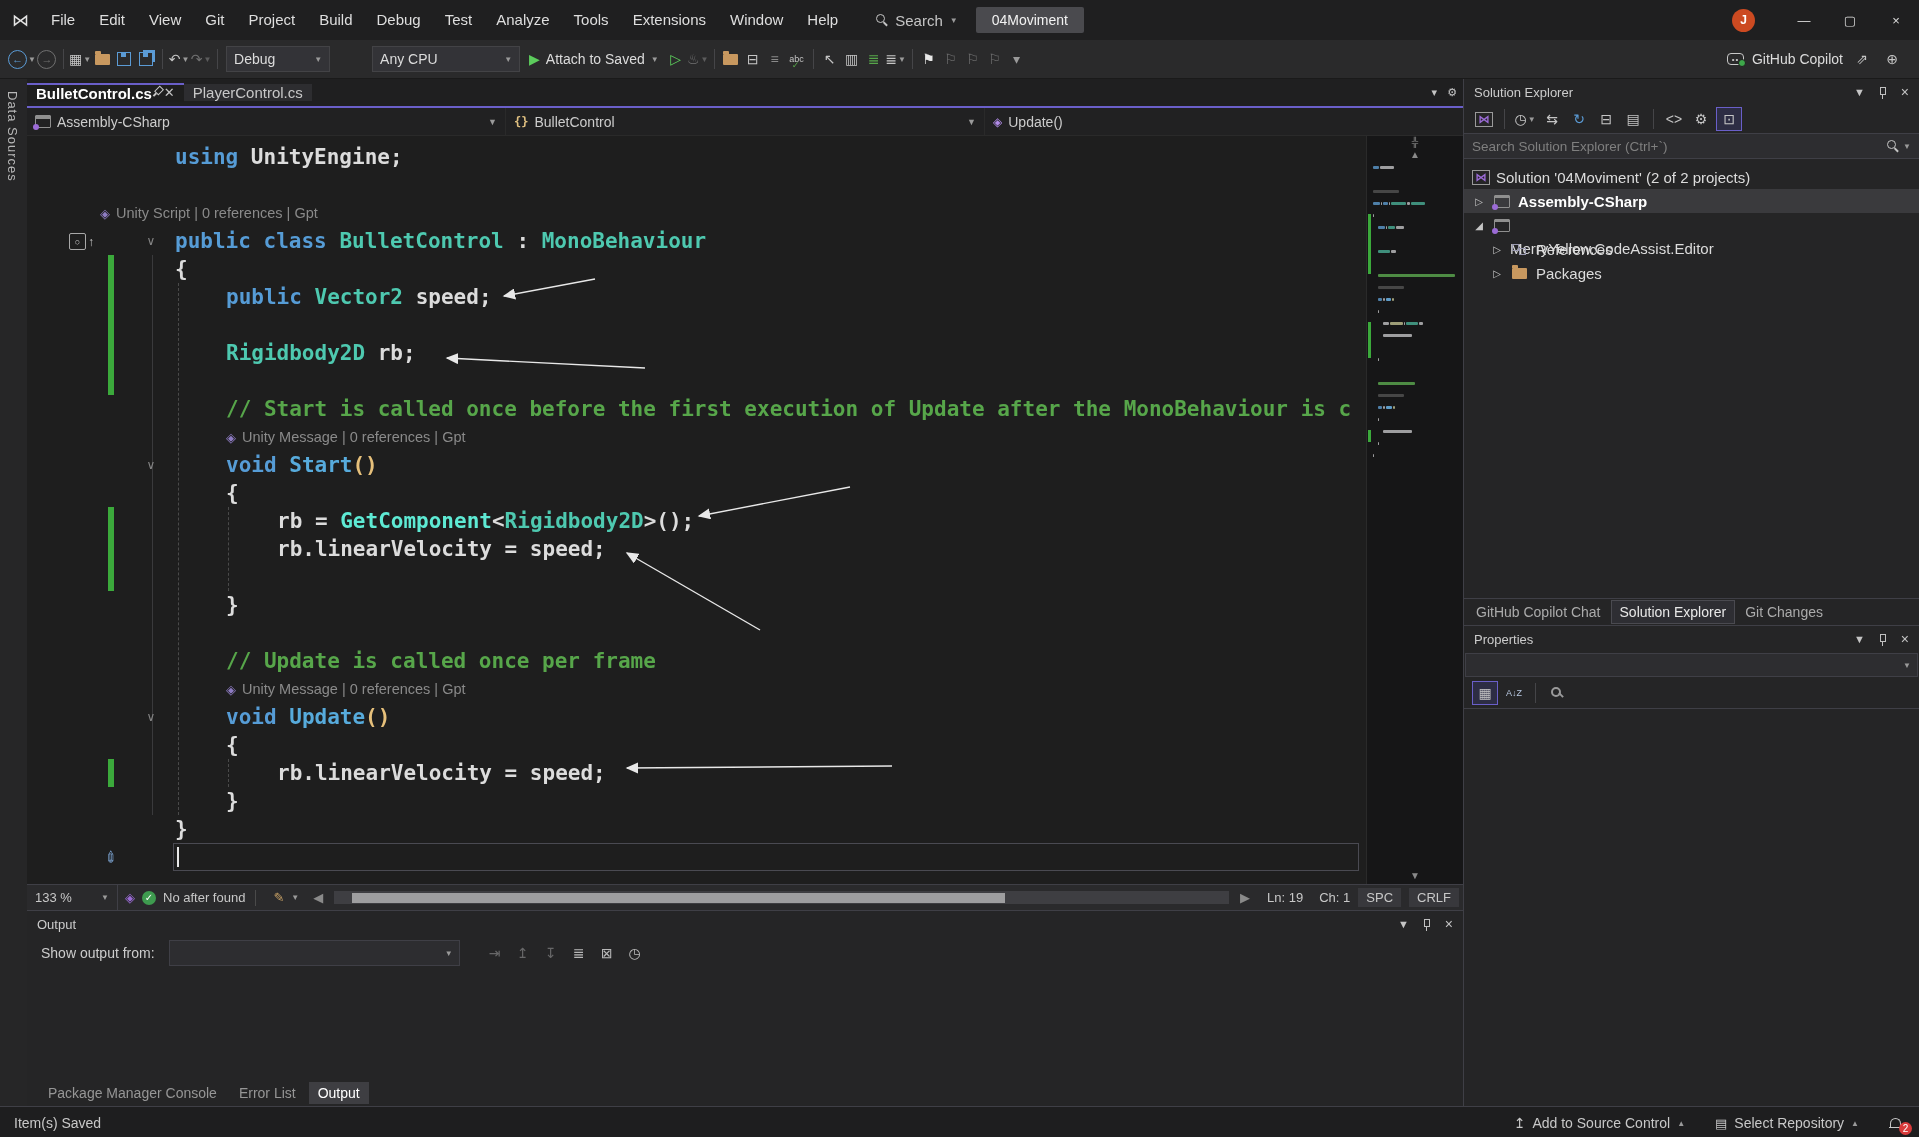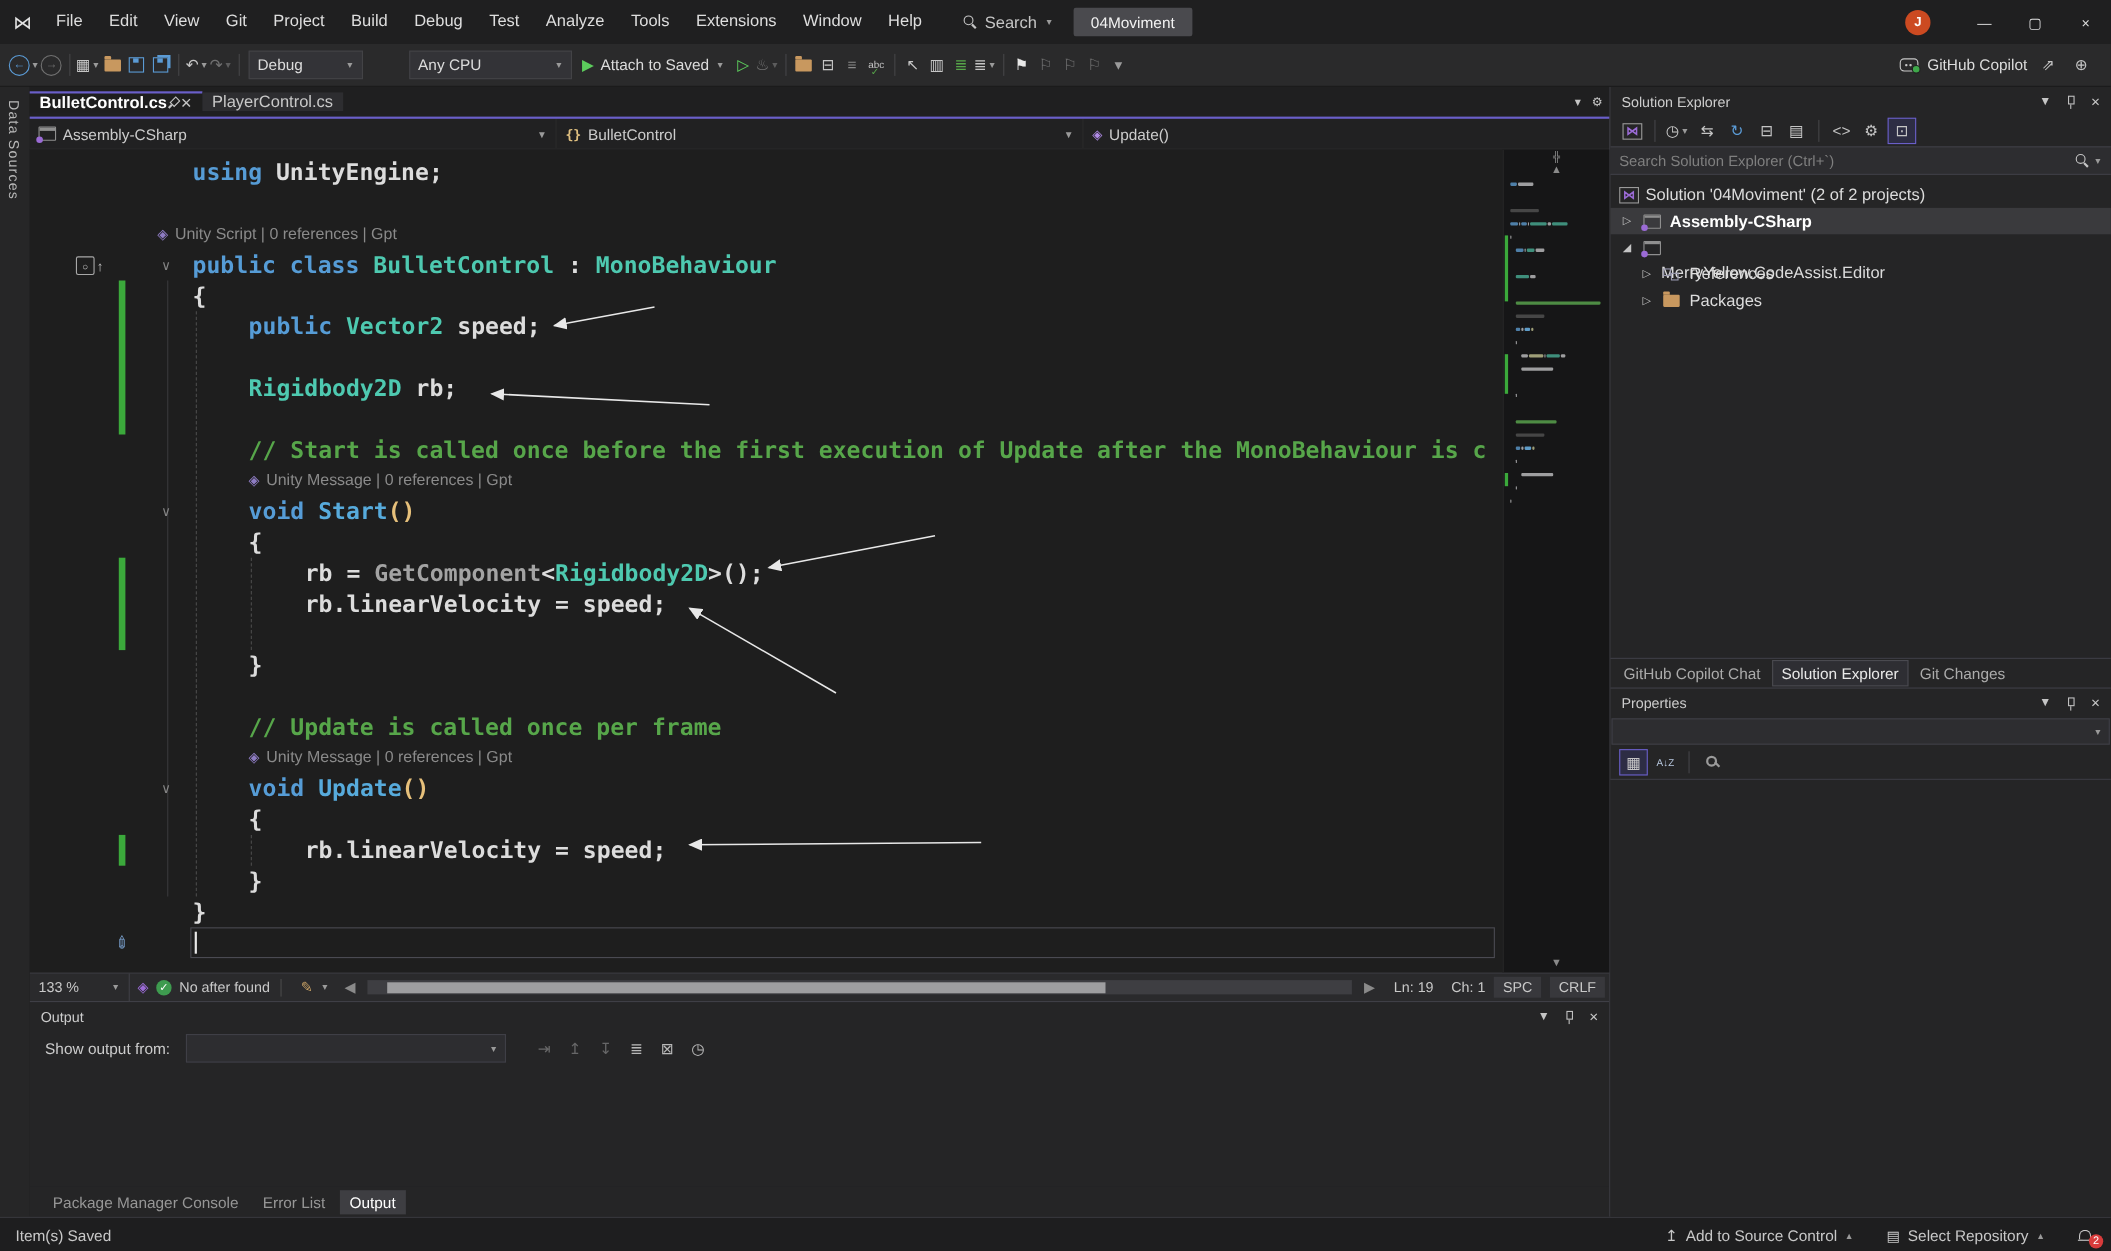--- a/index.html
+++ b/index.html
@@ -55,37 +55,37 @@
   .i-check{width:14px;height:14px;border-radius:50%;background:#3E9B4F;color:#fff;font-size:10px;display:inline-flex;align-items:center;justify-content:center}
   .i-abc{position:relative;font-size:9px;color:#C5C5C5;width:18px;display:inline-block;text-align:center}
   .i-abc::after{content:"\2713";position:absolute;color:#57A64A;font-size:9px;left:4px;top:6px}
   
   .main{display:flex;height:1027px}
   .leftstrip{width:27px;background:#262627;position:relative}
   .vtab{position:absolute;top:12px;left:5px;writing-mode:vertical-rl;font-size:13px;color:#B8B8B8;letter-spacing:1px}
   .center{width:1436px;display:flex;flex-direction:column}
   
   .tabstrip{height:27px;background:#1F1F20;display:flex;border-bottom:2px solid #6A5FC9;position:relative}
-  .doc-tab{display:flex;align-items:center;gap:0;padding:0 9px;font-size:15px;color:#C8C8C8;background:#2D2D30}
+  .doc-tab{display:flex;align-items:flex-start;gap:0;padding:0 9px;font-size:15px;color:#C8C8C8;background:#2D2D30}
   .doc-tab.active{background:#1E1E1E;color:#FFFFFF;font-weight:bold;border-top:2px solid #6A5FC9;margin-top:0}
   .doc-tab .tabico{font-size:11px;color:#C5C5C5;font-weight:normal}
   .strip-icons{position:absolute;right:6px;top:0;height:27px;display:flex;align-items:center;gap:10px;color:#C5C5C5;font-size:11px}
   
   .navbar{height:27px;background:#212122;display:flex;border-bottom:1px solid #2A2A2A}
   .nav-seg{flex:1;display:flex;align-items:center;gap:6px;padding:0 8px;font-size:14px;color:#CCCCCC;border-right:1px solid #2A2A2A}
   .nav-caret{margin-left:auto;font-size:9px;color:#9A9A9A}
   .nav-cls{color:#E0C080;font-family:"DejaVu Sans Mono",monospace;font-size:12px;font-weight:bold}
   .nav-cube{color:#B18BE8;font-size:12px}
   
   .editor-body{flex:1;display:flex;position:relative;background:#1E1E1E;overflow:hidden}
   #code-area{position:relative;width:1340px;overflow:hidden}
   .cline{position:absolute;left:0;right:0;height:28px;display:flex;align-items:center;font-family:"DejaVu Sans Mono",monospace;font-size:21px;font-weight:600;white-space:pre}
   .lensline{font-family:"Liberation Sans",sans-serif;font-size:14.5px;font-weight:normal;color:#8A8A8A}
   .lens-ico{color:#8E7CC3;font-size:13px;margin-right:6px}
-  .tk-kw{color:#569CD6}.tk-ty{color:#4EC9B0}.tk-m{color:#57ABDC}.tk-c{color:#a3a3a3}.tk-cm{color:#57A64A}.tk-pl{color:#DCDCDC}.tk-br{color:#E6C07B}
+  .tk-kw{color:#569CD6}.tk-ty{color:#4EC9B0}.tk-m{color:#57ABDC}.tk-c{color:#5eead4}.tk-cm{color:#57A64A}.tk-pl{color:#DCDCDC}.tk-br{color:#E6C07B}
   .chev{position:absolute;left:116px;width:16px;text-align:center;color:#858585;font-size:12px;font-weight:normal}
   .changebar{position:absolute;left:81px;width:6px;background:#3BA93B}
   .guide-d{position:absolute;width:0;border-left:1px dashed #4A4A4A}
   .guide-s{position:absolute;width:0;border-left:1px solid #3A3A3C}
   .cls-badge{position:absolute;left:42px;display:flex;align-items:center;gap:2px;color:#C8C8C8}
   .cls-badge .bx{width:15px;height:15px;border:1.5px solid #A8A8A8;border-radius:2px;display:flex;align-items:center;justify-content:center;font-size:9px}
   .cursorline{position:absolute;border:1px solid #4A4A52;height:26px}
   .caret-i{position:absolute;width:2px;background:#E8E8E8}
   .tool-pen{position:absolute;color:#7FA8D8;font-size:15px;transform:rotate(-135deg)}
   #arrows{position:absolute;left:0;top:0;pointer-events:none}
@@ -321,21 +321,21 @@
     <div class="editor-body">
       <div id="code-area">
           <div class="guide-s" style="left: 125px; top: 119px; height: 560px;"></div>
           <div class="guide-d" style="left: 151px; top: 147px; height: 532px;"></div>
           <div class="guide-d" style="left: 201px; top: 371px; height: 84px;"></div>
           <div class="guide-d" style="left: 201px; top: 623px; height: 28px;"></div>
           <div class="changebar" style="top: 119px; height: 140px;"></div>
           <div class="changebar" style="top: 371px; height: 84px;"></div>
           <div class="changebar" style="top: 623px; height: 28px;"></div>
           <div class="cline" style="top: 7px;"><span style="margin-left: 148px;"><span class="tk-kw">using</span><span class="tk-pl"> UnityEngine;</span></span></div>
-          <div class="cline lensline" style="top: 63px;"><span style="margin-left: 116px;"><span class="lens-ico">◈</span><span>Unity Script | 0 references | Gpt</span></span></div>
+          <div class="cline lensline" style="top: 63px;"><span style="margin-left: 73px;"><span class="lens-ico">◈</span><span>Unity Script | 0 references | Gpt</span></span></div>
           <div class="cline" style="top: 91px;"><span style="margin-left: 148px;"><span class="tk-kw">public</span><span class="tk-pl"> </span><span class="tk-kw">class</span><span class="tk-pl"> </span><span class="tk-ty">BulletControl</span><span class="tk-pl"> : </span><span class="tk-ty">MonoBehaviour</span></span></div>
           <span class="chev" style="top: 98px;">∨</span>
           <span class="cls-badge" style="top: 97px;">
             <span class="bx">○</span>
             <span style="font-size: 12px;">↑</span>
           </span>
           <div class="cline" style="top: 119px;"><span style="margin-left: 148px;"><span class="tk-pl">{</span></span></div>
           <div class="cline" style="top: 147px;"><span style="margin-left: 199px;"><span class="tk-kw">public</span><span class="tk-pl"> </span><span class="tk-ty">Vector2</span><span class="tk-pl"> speed;</span></span></div>
           <div class="cline" style="top: 203px;"><span style="margin-left: 199px;"><span class="tk-ty">Rigidbody2D</span><span class="tk-pl"> rb;</span></span></div>
           <div class="cline" style="top: 259px;"><span style="margin-left: 199px;"><span class="tk-cm">// Start is called once before the first execution of Update after the MonoBehaviour is c</span></span></div>

